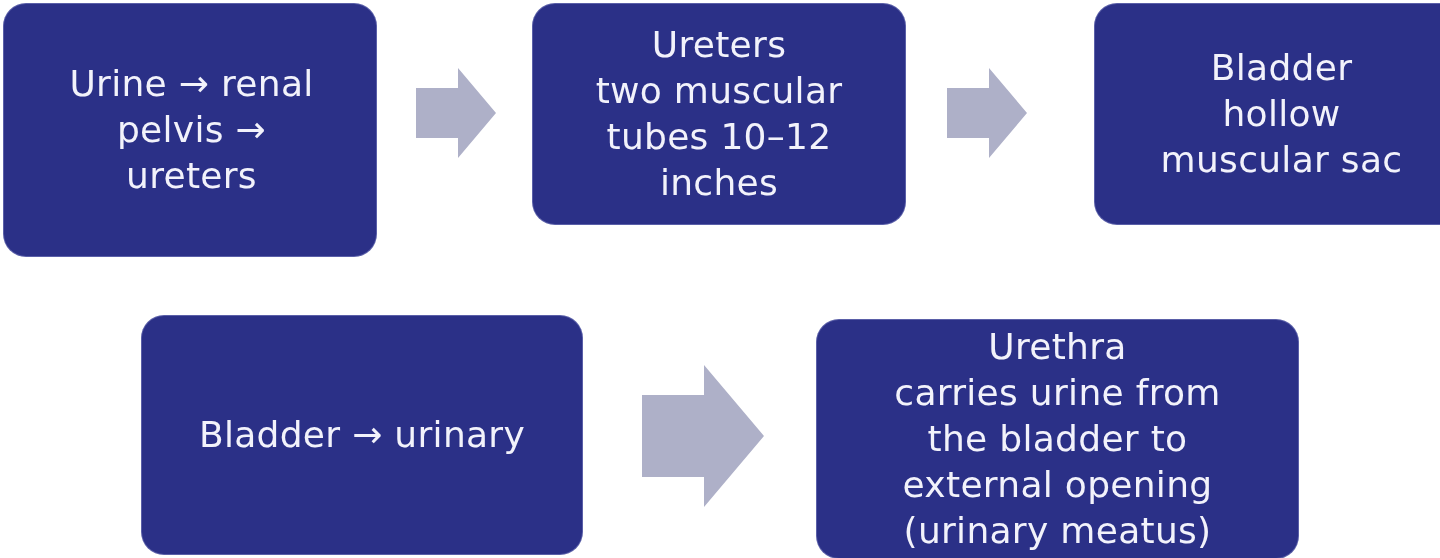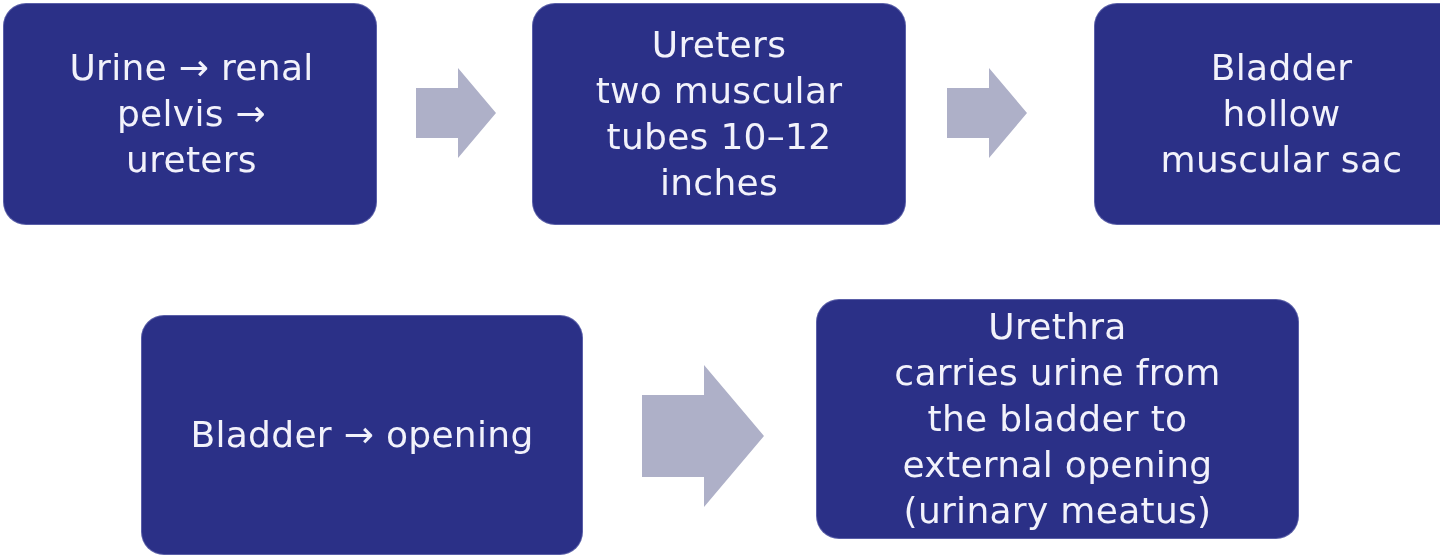--- a/index.html
+++ b/index.html
@@ -40,21 +40,21 @@
       display: block;
       width: 100%;
       height: 100%;
     }
   </style>
 </head>
 <body>
 
 <div>
 
-  <div class="box" style="left:4px; top:4px; width:372px; height:220px;padding-left:15px;">
+  <div class="box" style="left:4px; top:4px; width:372px; height:252px;padding-left:15px;">
     <span class="box-text">Urine → renal
 pelvis →
 ureters</span>
   </div>
 
   <div class="arrow" style="left:416px; top:68px; width:80px; height:90px;">
     <svg viewBox="0 0 80 90" preserveAspectRatio="none">
       <polygon points="0,20 42,20 42,0 80,45 42,90 42,70 0,70" fill="#aeb0c8"></polygon>
     </svg>
   </div>
@@ -72,30 +72,30 @@
     </svg>
   </div>
 
   <div class="box" style="left:1063px; top:4px; width:373px; height:220px;margin-left:32px;">
     <span class="box-text">Bladder
 hollow
 muscular sac</span>
   </div>
 
   <div class="box" style="left:142px; top:316px; width:440px; height:238px;">
-    <span class="box-text">Bladder → opening</span>
+    <span class="box-text">Bladder → urinary</span>
   </div>
 
   <div class="arrow" style="left:642px; top:365px; width:122px; height:142px;">
     <svg viewBox="0 0 122 142" preserveAspectRatio="none">
       <polygon points="0,30 62,30 62,0 122,71 62,142 62,112 0,112" fill="#aeb0c8"></polygon>
     </svg>
   </div>
 
-  <div class="box" style="left:817px; top:300px; width:481px; height:238px;">
+  <div class="box" style="left:817px; top:320px; width:481px; height:238px;">
     <span class="box-text">Urethra
 carries urine from
 the bladder to
 external opening
 (urinary meatus)</span>
   </div>
 
 </div>
 
 </body></html>

